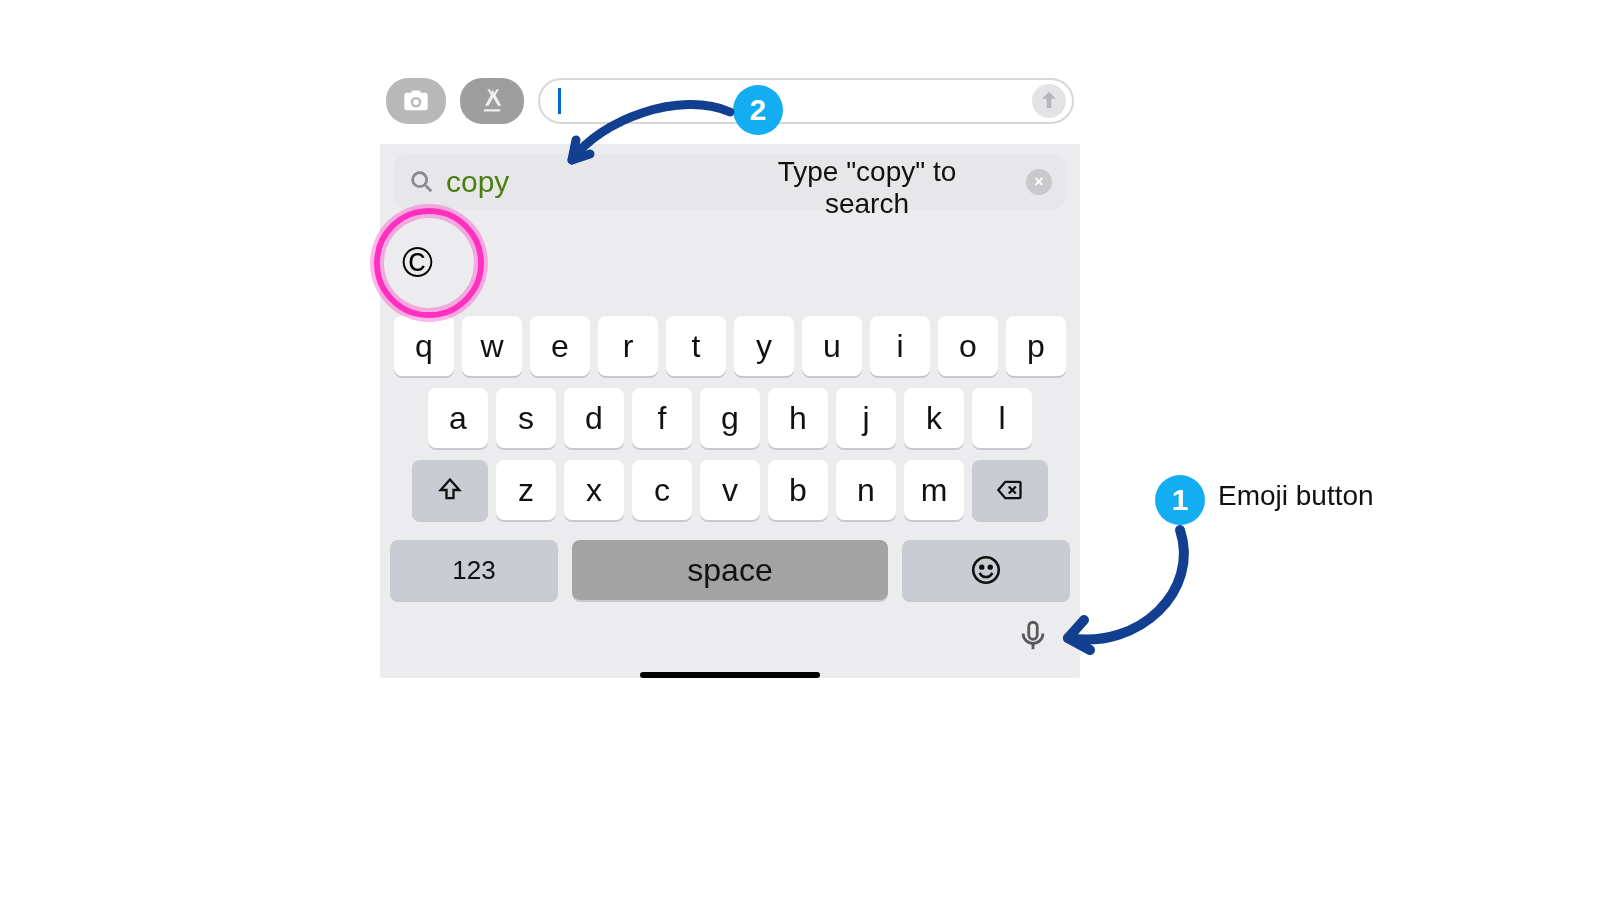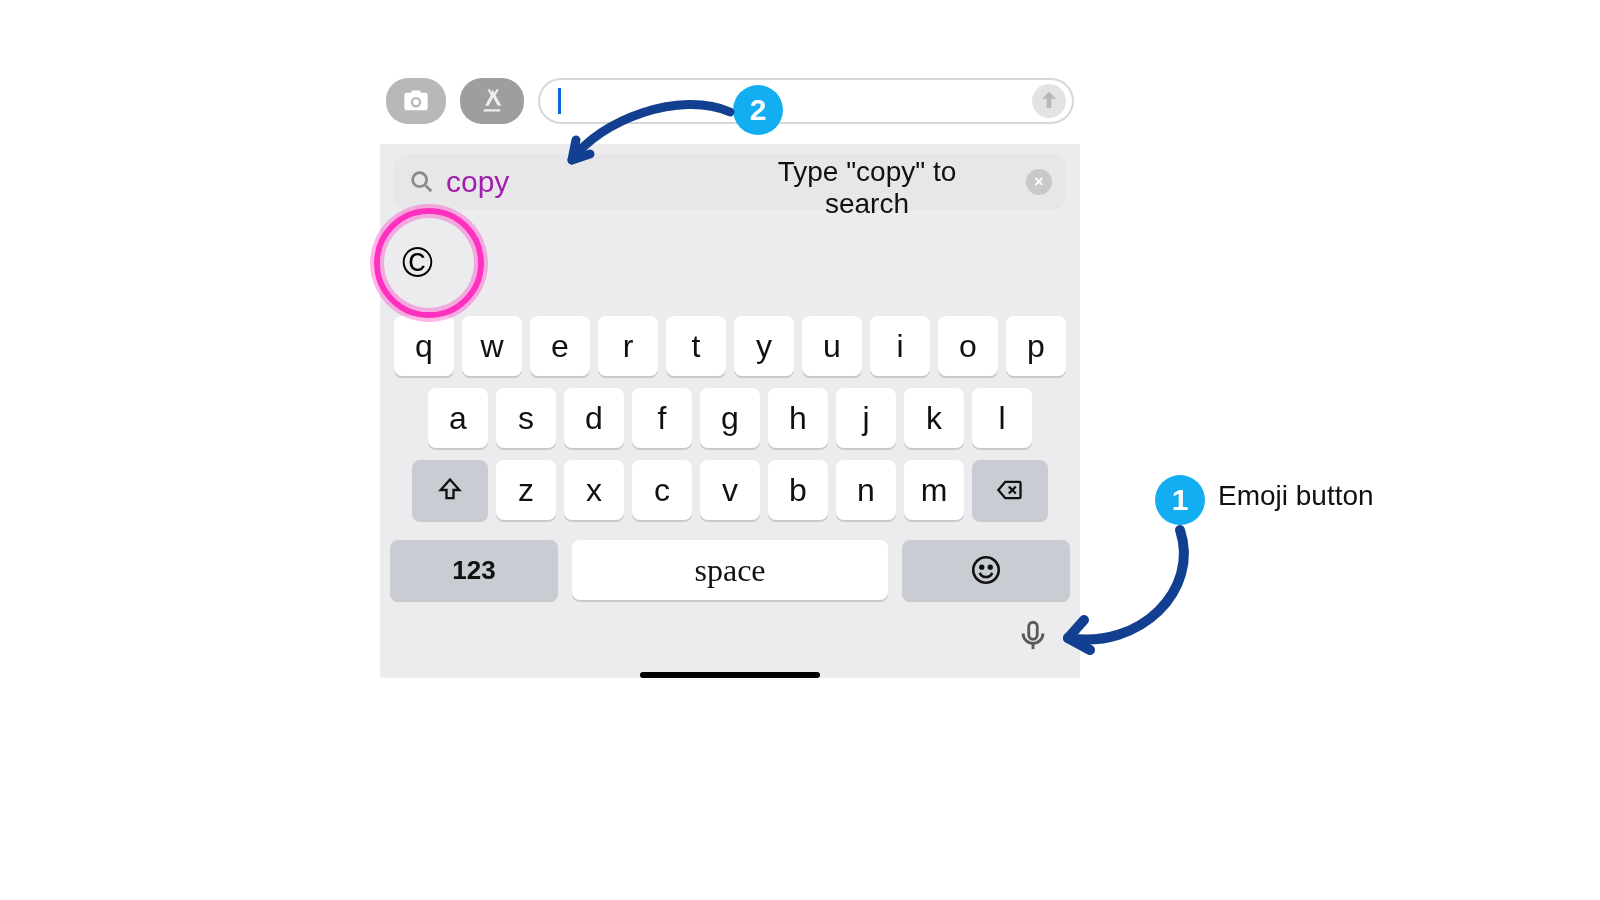--- a/index.html
+++ b/index.html
@@ -32,40 +32,40 @@
   .send-btn {
     width:34px; height:34px; border-radius:50%; background:#e3e3e5;
     margin-left:auto; display:flex; align-items:center; justify-content:center;
   }
   
   .kbd-area { background:#ececee; padding-top:10px; border-radius:2px; }
   .search-bar {
     margin: 0 14px 6px 14px; height:56px; border-radius:14px;
     background:#e7e7e9; display:flex; align-items:center; padding:0 14px;
   }
-  .search-txt { font-size:30px; color:#a21caf; margin-left:10px; }
+  .search-txt { font-size:30px; color:#4d7c0f; margin-left:10px; }
   .clear-btn { margin-left:auto; width:26px; height:26px; border-radius:50%; background:#c9c9cb; display:flex; align-items:center; justify-content:center; color:#fff; font-size:16px; font-weight:bold; }
   .result-row { height:94px; display:flex; align-items:center; padding-left:22px; position:relative; }
   .result-glyph { font-size:42px; position:relative; z-index:2; }
   .pink-ring {
     position:absolute; left:-6px; top:50%; transform:translateY(-50%);
     width:110px; height:110px; border-radius:50%;
     border:6px solid #ff2fbf; box-shadow:0 0 0 4px rgba(255,47,191,.35), inset 0 0 0 4px rgba(255,47,191,.35);
   }
   
   .krow { display:flex; justify-content:center; gap:8px; padding:6px 6px; }
   .key {
     width:60px; height:60px; border-radius:8px; background:#fff;
     box-shadow:0 2px 0 #c9c9cc;
     display:flex; align-items:center; justify-content:center;
     font-size:32px; color:#111;
   }
   .key.fn { background:#c9ccd2; width:76px; }
-  .key.space { flex:1; background:#ffffff;font-family:Liberation Serif, serif; }
-  .key.wide { width:168px; background:#c9ccd2; font-size:26px;font-weight:bold; }
+  .key.space { flex:1; background:#a3a3a3; }
+  .key.wide { width:168px; background:#c9ccd2; font-size:26px; }
   .key.emoji { width:168px; background:#c9ccd2; }
   .brow { display:flex; gap:14px; padding:14px 10px 0 10px; }
   .mic-row { display:flex; justify-content:flex-end; padding:18px 30px 6px 0; }
   .home-ind { width:180px; height:6px; background:#000; border-radius:4px; margin:14px auto 10px auto; }
   
   .callout-badge {
     width:50px; height:50px; border-radius:50%; background:#13aef2;
     color:#fff; font-weight:800; font-size:30px;
     display:flex; align-items:center; justify-content:center;
     position:absolute;

